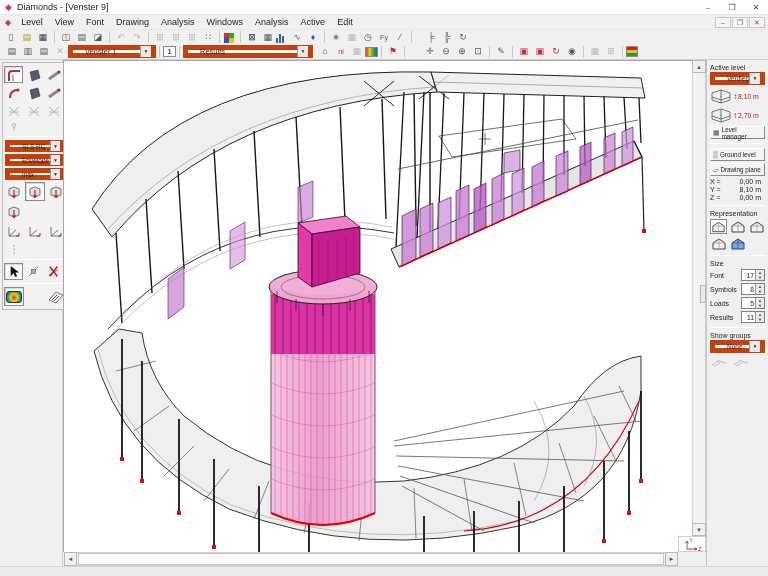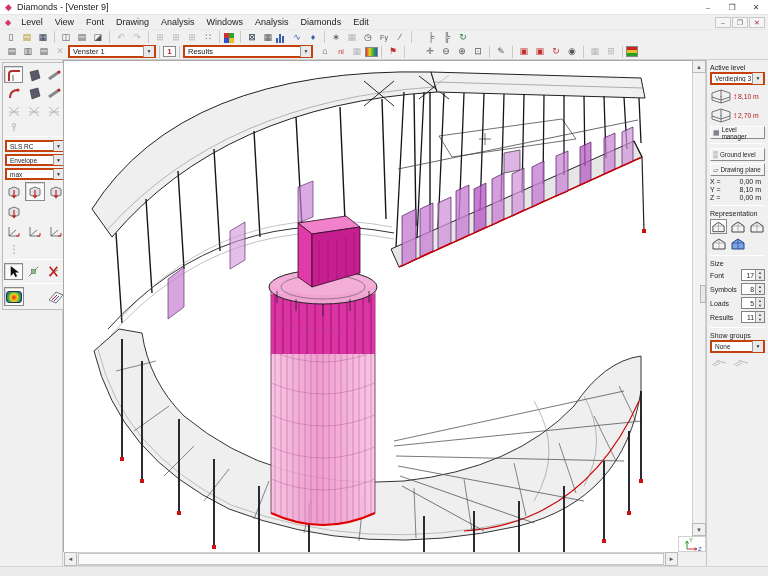--- a/index.html
+++ b/index.html
@@ -23,21 +23,21 @@
   
   .toolbar { position:absolute; left:0; width:768px; background:#f0f0f0; display:flex; align-items:center; }
   #toolbar1 { top:29px; height:15px; border-top:1px solid #e8e8e8; }
   #toolbar2 { top:44px; height:16px; border-bottom:1px solid #cfcfcf; }
   .tbi { width:16px; height:13px; font-size:9px; line-height:13px; text-align:center; color:#555; flex:none; }
   .tbi.dim { color:#b8b8b8; }
   .tbi.dark { color:#2a3550; }
   .tbi.red { color:#c03030; }
   .tbi.blue { color:#3a5fae; }
   .sep { width:1px; height:12px; background:#c9c9c9; margin:0 3px; flex:none; }
-  .combo { background:#fff; border:2px solid #c2410c; height:13px; display:flex; align-items:center; font-size:7.5px; color:#222; padding-left:3px; flex:none; }
+  .combo { background:#fff; border:5px solid #c2410c; height:13px; display:flex; align-items:center; font-size:7.5px; color:#222; padding-left:12px; flex:none; }
   .combo .cv { white-space:nowrap; overflow:hidden; }
   .combo .arrowbtn { margin-left:auto; width:11px; height:11px; background:#e9e9e9; border-left:1px solid #9a9a9a; font-size:5px; color:#333; text-align:center; line-height:11px; flex:none; }
   .palette-dots { width:14px; height:11px; position:relative; flex:none; }
   .palette-dots i { position:absolute; width:5px; height:5px; }
   .rainbow-blk { width:13px; height:10px; flex:none; border:1px solid #888; background:linear-gradient(90deg,#e03030,#e8d020,#30b030,#3050d0); }
   .bars-blk { width:13px; height:11px; flex:none; display:flex; align-items:flex-end; gap:1px; }
   .bars-blk i { width:2px; background:#3a5fae; }
   .levels-blk { width:12px; height:11px; flex:none; border:1px solid #888; background:linear-gradient(#d02020 33%, #e8c020 33% 66%, #20a020 66%); }
   .numbox { width:13px; height:11px; border:1px solid #888; background:#fff; color:#c02020; font-size:8px; font-weight:bold; text-align:center; line-height:10px; flex:none; }
 
@@ -188,21 +188,21 @@
 
 <div id="menubar">
   <span class="diamond">◆</span>
   <span class="mitem">Level</span>
   <span class="mitem">View</span>
   <span class="mitem">Font</span>
   <span class="mitem">Drawing</span>
   <span class="mitem">Analysis</span>
   <span class="mitem">Windows</span>
   <span class="mitem">Analysis</span>
-  <span class="mitem">Diamonds</span>
+  <span class="mitem">Active</span>
   <span class="mitem">Edit</span>
   <div class="cctrls">
     <div class="cbtn">–</div>
     <div class="cbtn">❐</div>
     <div class="cbtn close">✕</div>
   </div>
 </div>
 
 <div id="toolbar1" class="toolbar">
   <div style="width:3px"></div>

